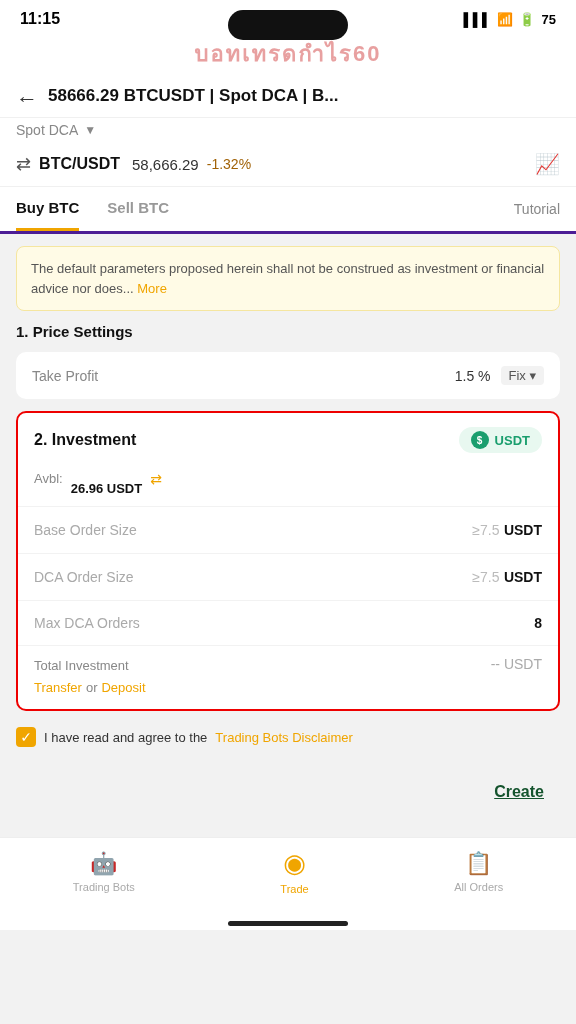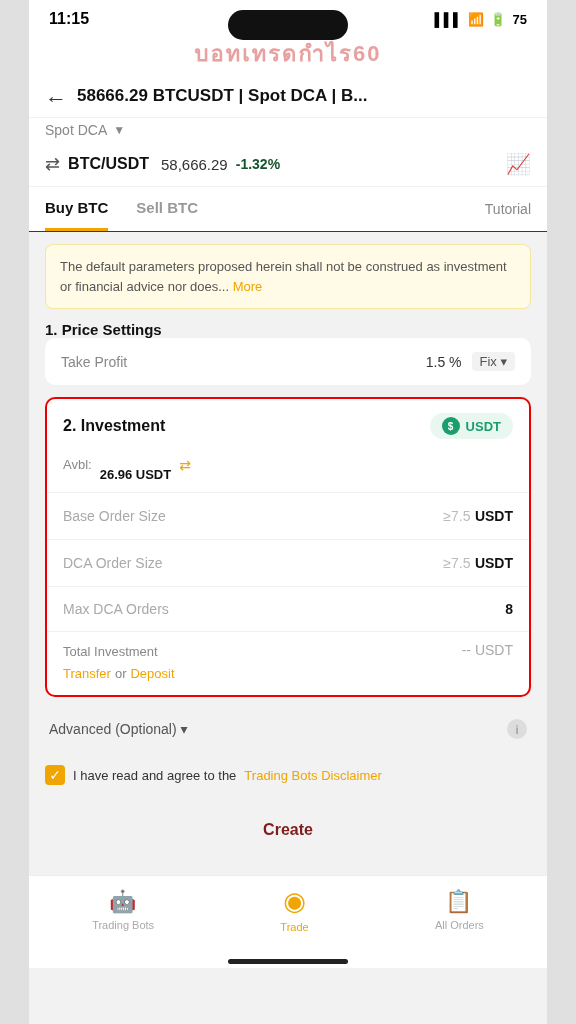--- a/index.html
+++ b/index.html
@@ -6,21 +6,21 @@
     * { box-sizing: border-box; margin: 0; padding: 0; }
     body {
       background: #e0e0e0;
       display: flex;
       justify-content: center;
       align-items: flex-start;
       min-height: 1024px;
       font-family: -apple-system, BlinkMacSystemFont, 'Segoe UI', sans-serif;
     }
     .phone-container {
-      width: 518px;
+      width: 576px;
       min-height: 1024px;
       background: #f2f2f2;
       position: relative;
       overflow: hidden;
     }
     
     .status-bar {
       background: white;
       display: flex;
       justify-content: space-between;
@@ -92,34 +92,34 @@
       background: white;
       padding: 6px 16px 10px;
       display: flex;
       align-items: center;
       gap: 8px;
       border-bottom: 1px solid #f0f0f0;
     }
     .swap-icon { font-size: 18px; color: #555; }
     .pair-name { font-size: 16px; font-weight: 700; color: #111; }
     .pair-price { font-size: 15px; color: #333; margin-left: 4px; }
-    .pair-change { font-size: 14px; color: #14532d; font-weight: 700; }
+    .pair-change { font-size: 14px; color: #a16207; font-weight: 400; }
     .chart-icon-btn {
       margin-left: auto;
       color: #aaa;
       font-size: 20px;
       cursor: pointer;
     }
     
     .tabs-row {
       background: white;
       display: flex;
       align-items: center;
       padding: 0 16px;
-      border-bottom: 1px solid #4c1d95;
+      border-bottom: 3px solid #4c1d95;
     }
     .tab {
       padding: 12px 0;
       margin-right: 28px;
       font-size: 15px;
       font-weight: 600;
       color: #999;
       cursor: pointer;
       border-bottom: 3px solid transparent;
     }
@@ -149,21 +149,21 @@
       font-size: 13px;
       color: #555;
       line-height: 1.5;
     }
     .disclaimer-more { color: #f0a500; cursor: pointer; }
     
     .section-title {
       font-size: 15px;
       font-weight: 700;
       color: #111;
-      margin-bottom: 0;
+      margin-bottom: 12px;
     }
     
     .settings-card {
       background: white;
       border-radius: 10px;
       overflow: hidden;
     }
     .settings-row {
       display: flex;
       align-items: center;
@@ -303,26 +303,27 @@
       color: white;
       font-size: 14px;
       flex-shrink: 0;
     }
     .disclaimer-link { color: #f0a500; cursor: pointer; }
     
     .create-btn {
       background: #f2f2f2;
       border-radius: 10px;
       padding: 16px;
-      text-align: center;
+      text-align: right;
       font-size: 16px;
       font-weight: 600;
-      color: #7f1d1d;
+      color: #14532d;
       cursor: pointer;
       margin-top: 4px;
+      text-decoration: underline;
     }
     
     .bottom-nav {
       background: white;
       display: flex;
       justify-content: space-around;
       align-items: center;
       padding: 10px 0 20px;
       border-top: 1px solid #eee;
       margin-top: 8px;
@@ -463,24 +464,20 @@
         </div>
 
         <div class="transfer-links">
           <span class="link-transfer">Transfer</span>
           <span class="link-or">or</span>
           <span class="link-deposit">Deposit</span>
         </div>
       </div>
     </div>
 
-    <div class="advanced-row">
-      <span class="advanced-label">Advanced (Optional) ▾</span>
-      <div class="info-icon">ℹ</div>
-    </div>
 
     <div class="checkbox-row">
       <div class="checkbox-icon">✓</div>
       <span>I have read and agree to the</span>
       <span class="disclaimer-link">Trading Bots Disclaimer</span>
     </div>
 
     <div class="create-btn">Create</div>
 
   </div>

